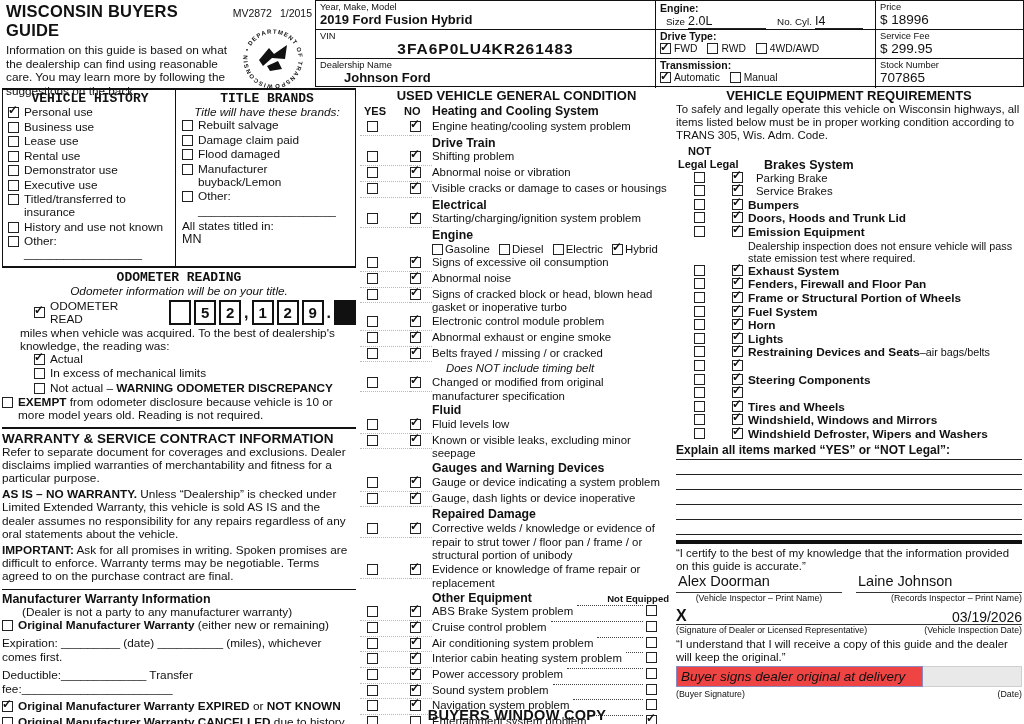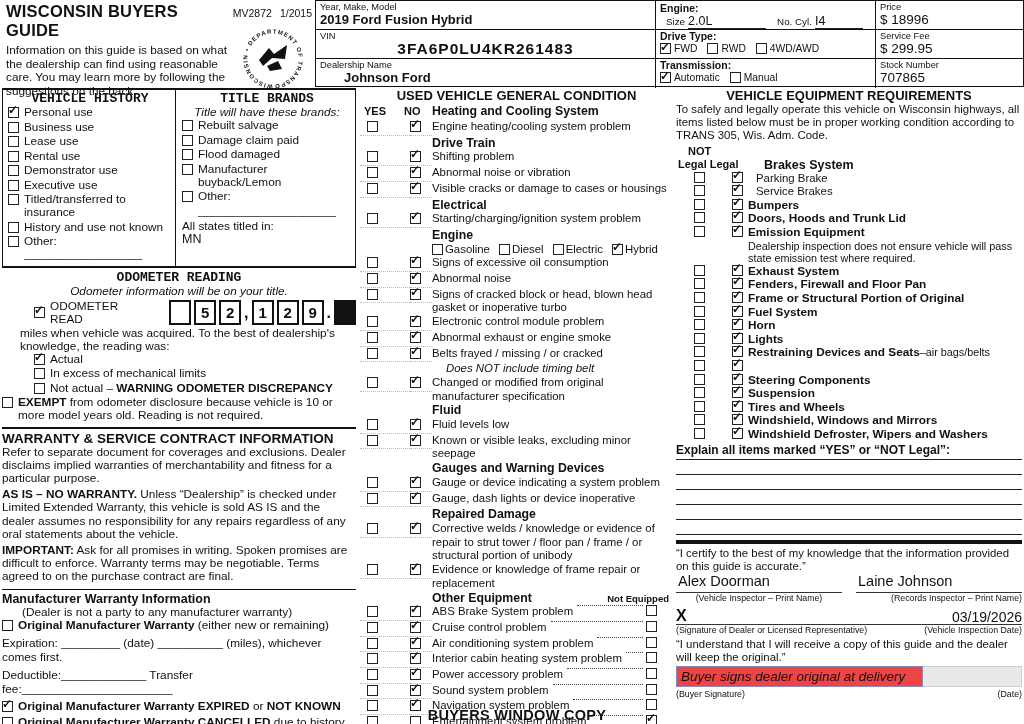--- a/index.html
+++ b/index.html
@@ -641,21 +641,21 @@
           <span class="elabel">Exhaust System</span>
         </div>
         <div class="erow">
           <span class="enl"><span class="cb"></span></span>
           <span class="elg"><span class="cb checked"></span></span>
           <span class="elabel">Fenders, Firewall and Floor Pan</span>
         </div>
         <div class="erow">
           <span class="enl"><span class="cb"></span></span>
           <span class="elg"><span class="cb checked"></span></span>
-          <span class="elabel">Frame or Structural Portion of Original</span>
+          <span class="elabel">Frame or Structural Portion of Wheels</span>
         </div>
         <div class="erow">
           <span class="enl"><span class="cb"></span></span>
           <span class="elg"><span class="cb checked"></span></span>
           <span class="elabel">Fuel System</span>
         </div>
         <div class="erow">
           <span class="enl"><span class="cb"></span></span>
           <span class="elg"><span class="cb checked"></span></span>
           <span class="elabel">Horn</span>
@@ -675,21 +675,20 @@
           <span class="elg"><span class="cb checked"></span></span>
         </div>
         <div class="erow">
           <span class="enl"><span class="cb"></span></span>
           <span class="elg"><span class="cb checked"></span></span>
           <span class="elabel">Steering Components</span>
         </div>
         <div class="erow">
           <span class="enl"><span class="cb"></span></span>
           <span class="elg"><span class="cb checked"></span></span>
-          <span class="elabel">Suspension</span>
         </div>
         <div class="erow">
           <span class="enl"><span class="cb"></span></span>
           <span class="elg"><span class="cb checked"></span></span>
           <span class="elabel">Tires and Wheels</span>
         </div>
         <div class="erow">
           <span class="enl"><span class="cb"></span></span>
           <span class="elg"><span class="cb checked"></span></span>
           <span class="elabel">Windshield, Windows and Mirrors</span>

